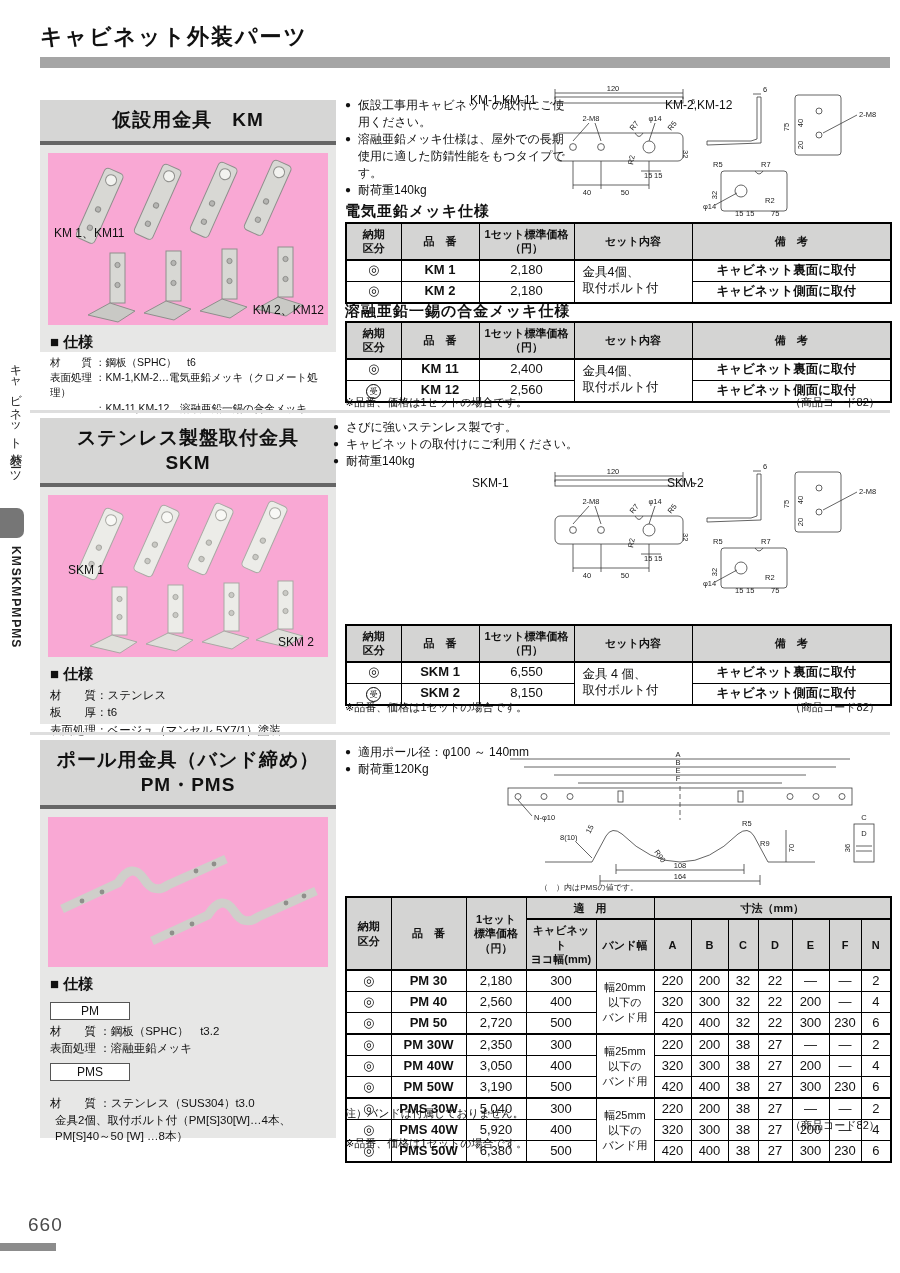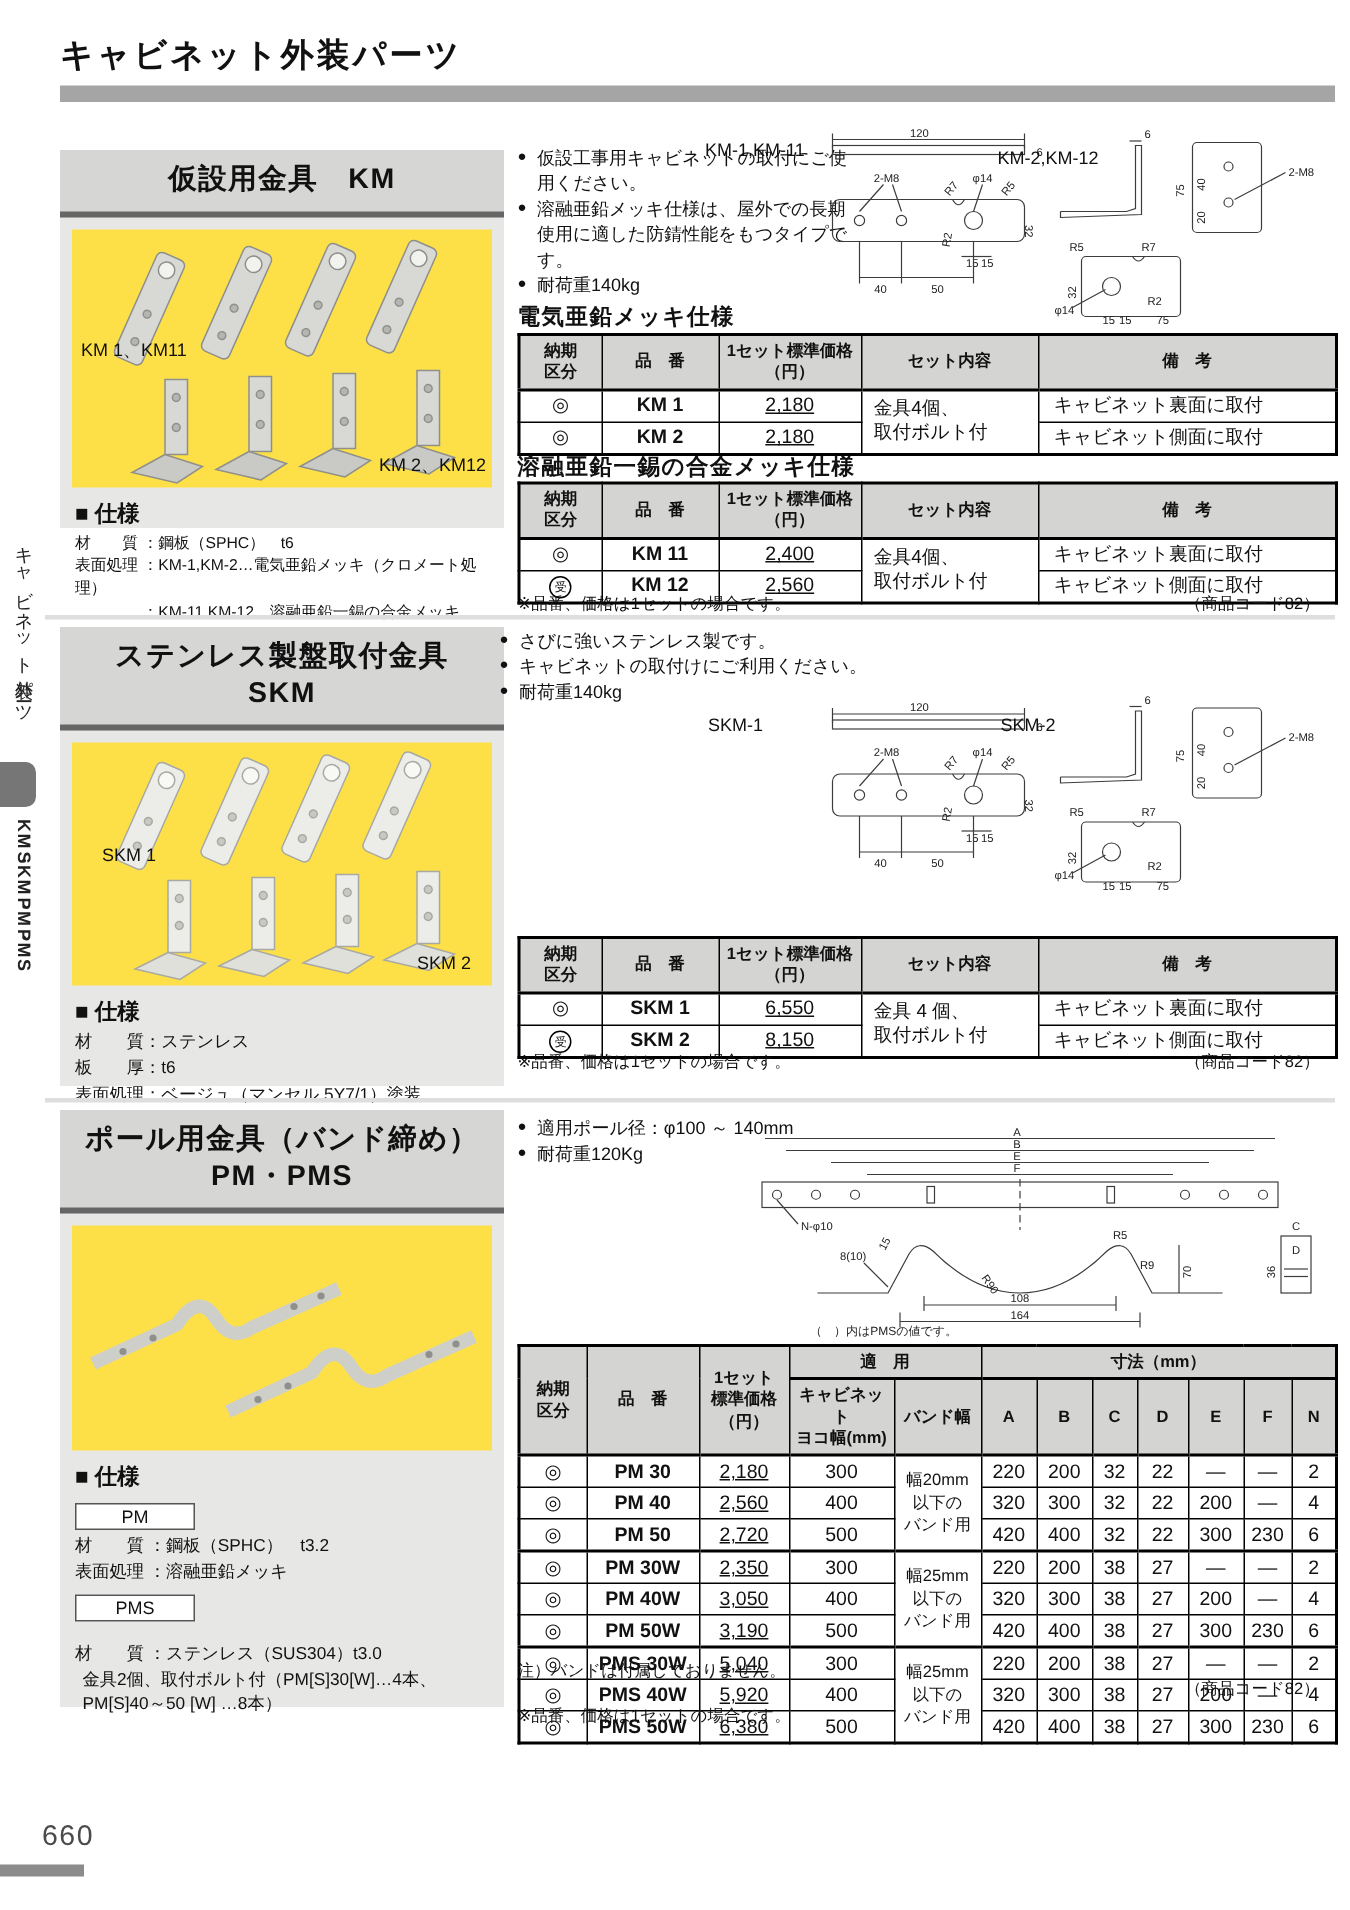--- a/index.html
+++ b/index.html
@@ -11,43 +11,43 @@
   
   .side-text{writing-mode:vertical-rl;font-size:12px;letter-spacing:1px;color:#222;}
   .side-tab{left:0;top:508px;width:24px;height:30px;background:#767676;border-radius:0 7px 7px 0;}
   .page-num{left:28px;top:1214px;font-size:19px;color:#4a4a4a;letter-spacing:1px;}
   .page-num-bar{left:0;top:1243px;width:56px;height:8px;background:#8c8c8c;}
   .divider{left:30px;width:860px;height:3px;background:#dedede;}
   
   .panel{left:40px;width:296px;background:#e7e7e6;}
   .panel-head{background:#d6d6d5;font-size:19px;font-weight:bold;text-align:center;
               padding:8px 2px;line-height:1.3;border-bottom:4px solid #666;white-space:pre-line;letter-spacing:1px;}
-  .photo{margin:8px;background:#fde047;position:relative;text-align:center;}
+  .photo{margin:8px;background:#f9a8d4;position:relative;text-align:center;}
   .ph-label{position:absolute;font-size:12px;color:#111;}
   .spec-head{font-size:15px;font-weight:bold;margin:6px 10px 3px;}
   .spec-line{font-size:10.5px;margin:1px 10px;line-height:1.4;white-space:pre-line;}
   .tag{display:inline-block;border:1px solid #555;background:#fff;width:78px;text-align:center;
        font-size:12px;padding:1px 0;margin:5px 10px 2px;}
   
   .bullets{margin:0;padding:0;font-size:12px;line-height:1.42;}
   .bullets li{list-style:none;position:relative;padding-left:13px;margin:0;}
   .bullets li::before{content:"●";position:absolute;left:0;top:1px;font-size:10px;}
   
   .sec-h{font-size:15px;font-weight:bold;letter-spacing:1px;}
   table.ctable{border-collapse:collapse;table-layout:fixed;background:#fff;border:2px solid #000;}
   table.ctable th{background:#d4d4d3;border:1px solid #000;font-size:11px;font-weight:bold;
                   white-space:pre-line;padding:3px 1px;line-height:1.3;}
   table.ctable thead th{border-bottom-width:2px;}
   table.ctable td{border:1px solid #000;font-size:12px;text-align:center;white-space:pre-line;
                   padding:1px 2px;line-height:1.25;height:18px;}
   table.ctable td.part{font-weight:bold;font-size:13px;}
-  table.ctable td.price{font-size:13px;text-decoration:underline;}
+  table.ctable td.price{font-size:13px;}
   table.ctable td.num{font-size:13px;}
   table.ctable td.set{text-align:left;padding-left:8px;font-size:12.5px;}
-  table.ctable td.rem{text-align:left;padding-left:10px;font-size:12.5px;}
+  table.ctable td.rem{text-align:left;padding-left:24px;font-size:12.5px;font-weight:bold;}
   table.ctable td.band{font-size:11px;line-height:1.35;}
   table.ctable td.mark{font-size:13px;}
   table.ctable tr.group td{border-top-width:2px;}
   .circ{display:inline-block;width:13px;height:13px;border:1px solid #000;border-radius:50%;
         font-size:8px;line-height:13px;text-align:center;vertical-align:middle;}
   .note-l{font-size:11px;}
   .note-r{font-size:11px;}
   .diag-title{font-size:12px;}
   svg.diag{overflow:visible;}
   svg.diag text{font-size:7.5px;fill:#222;font-family:"Liberation Sans","DejaVu Sans",sans-serif;}

